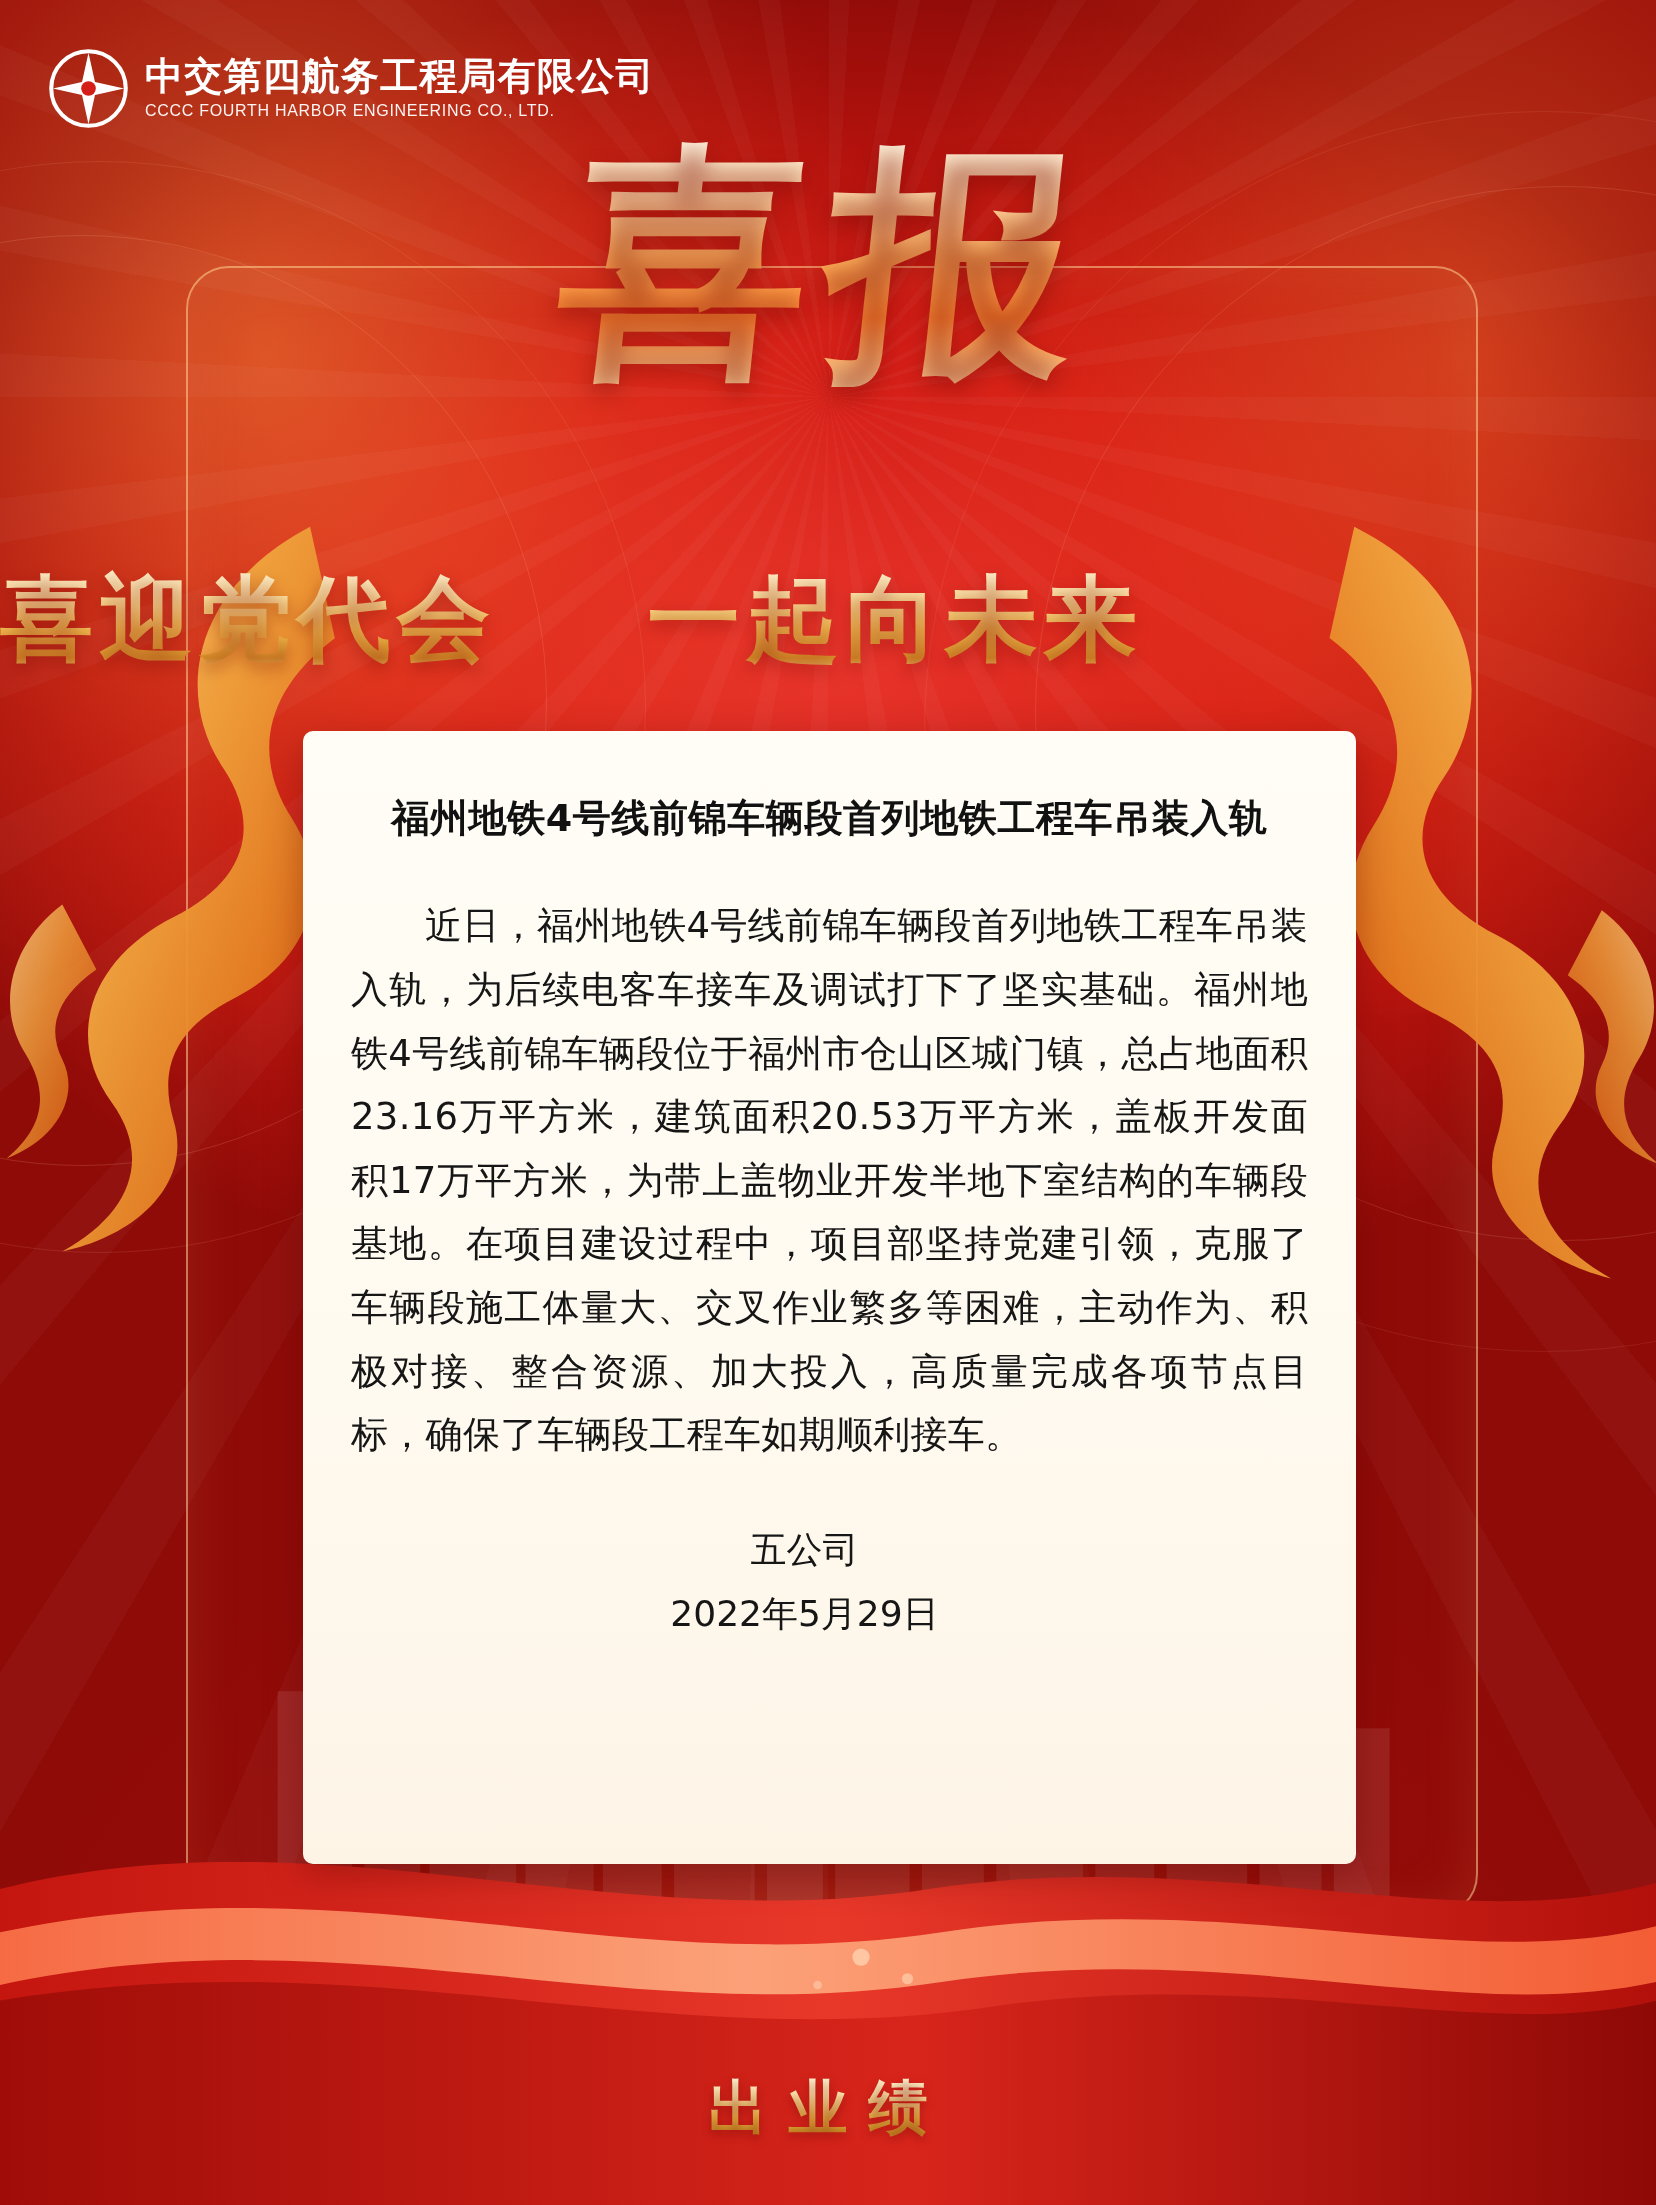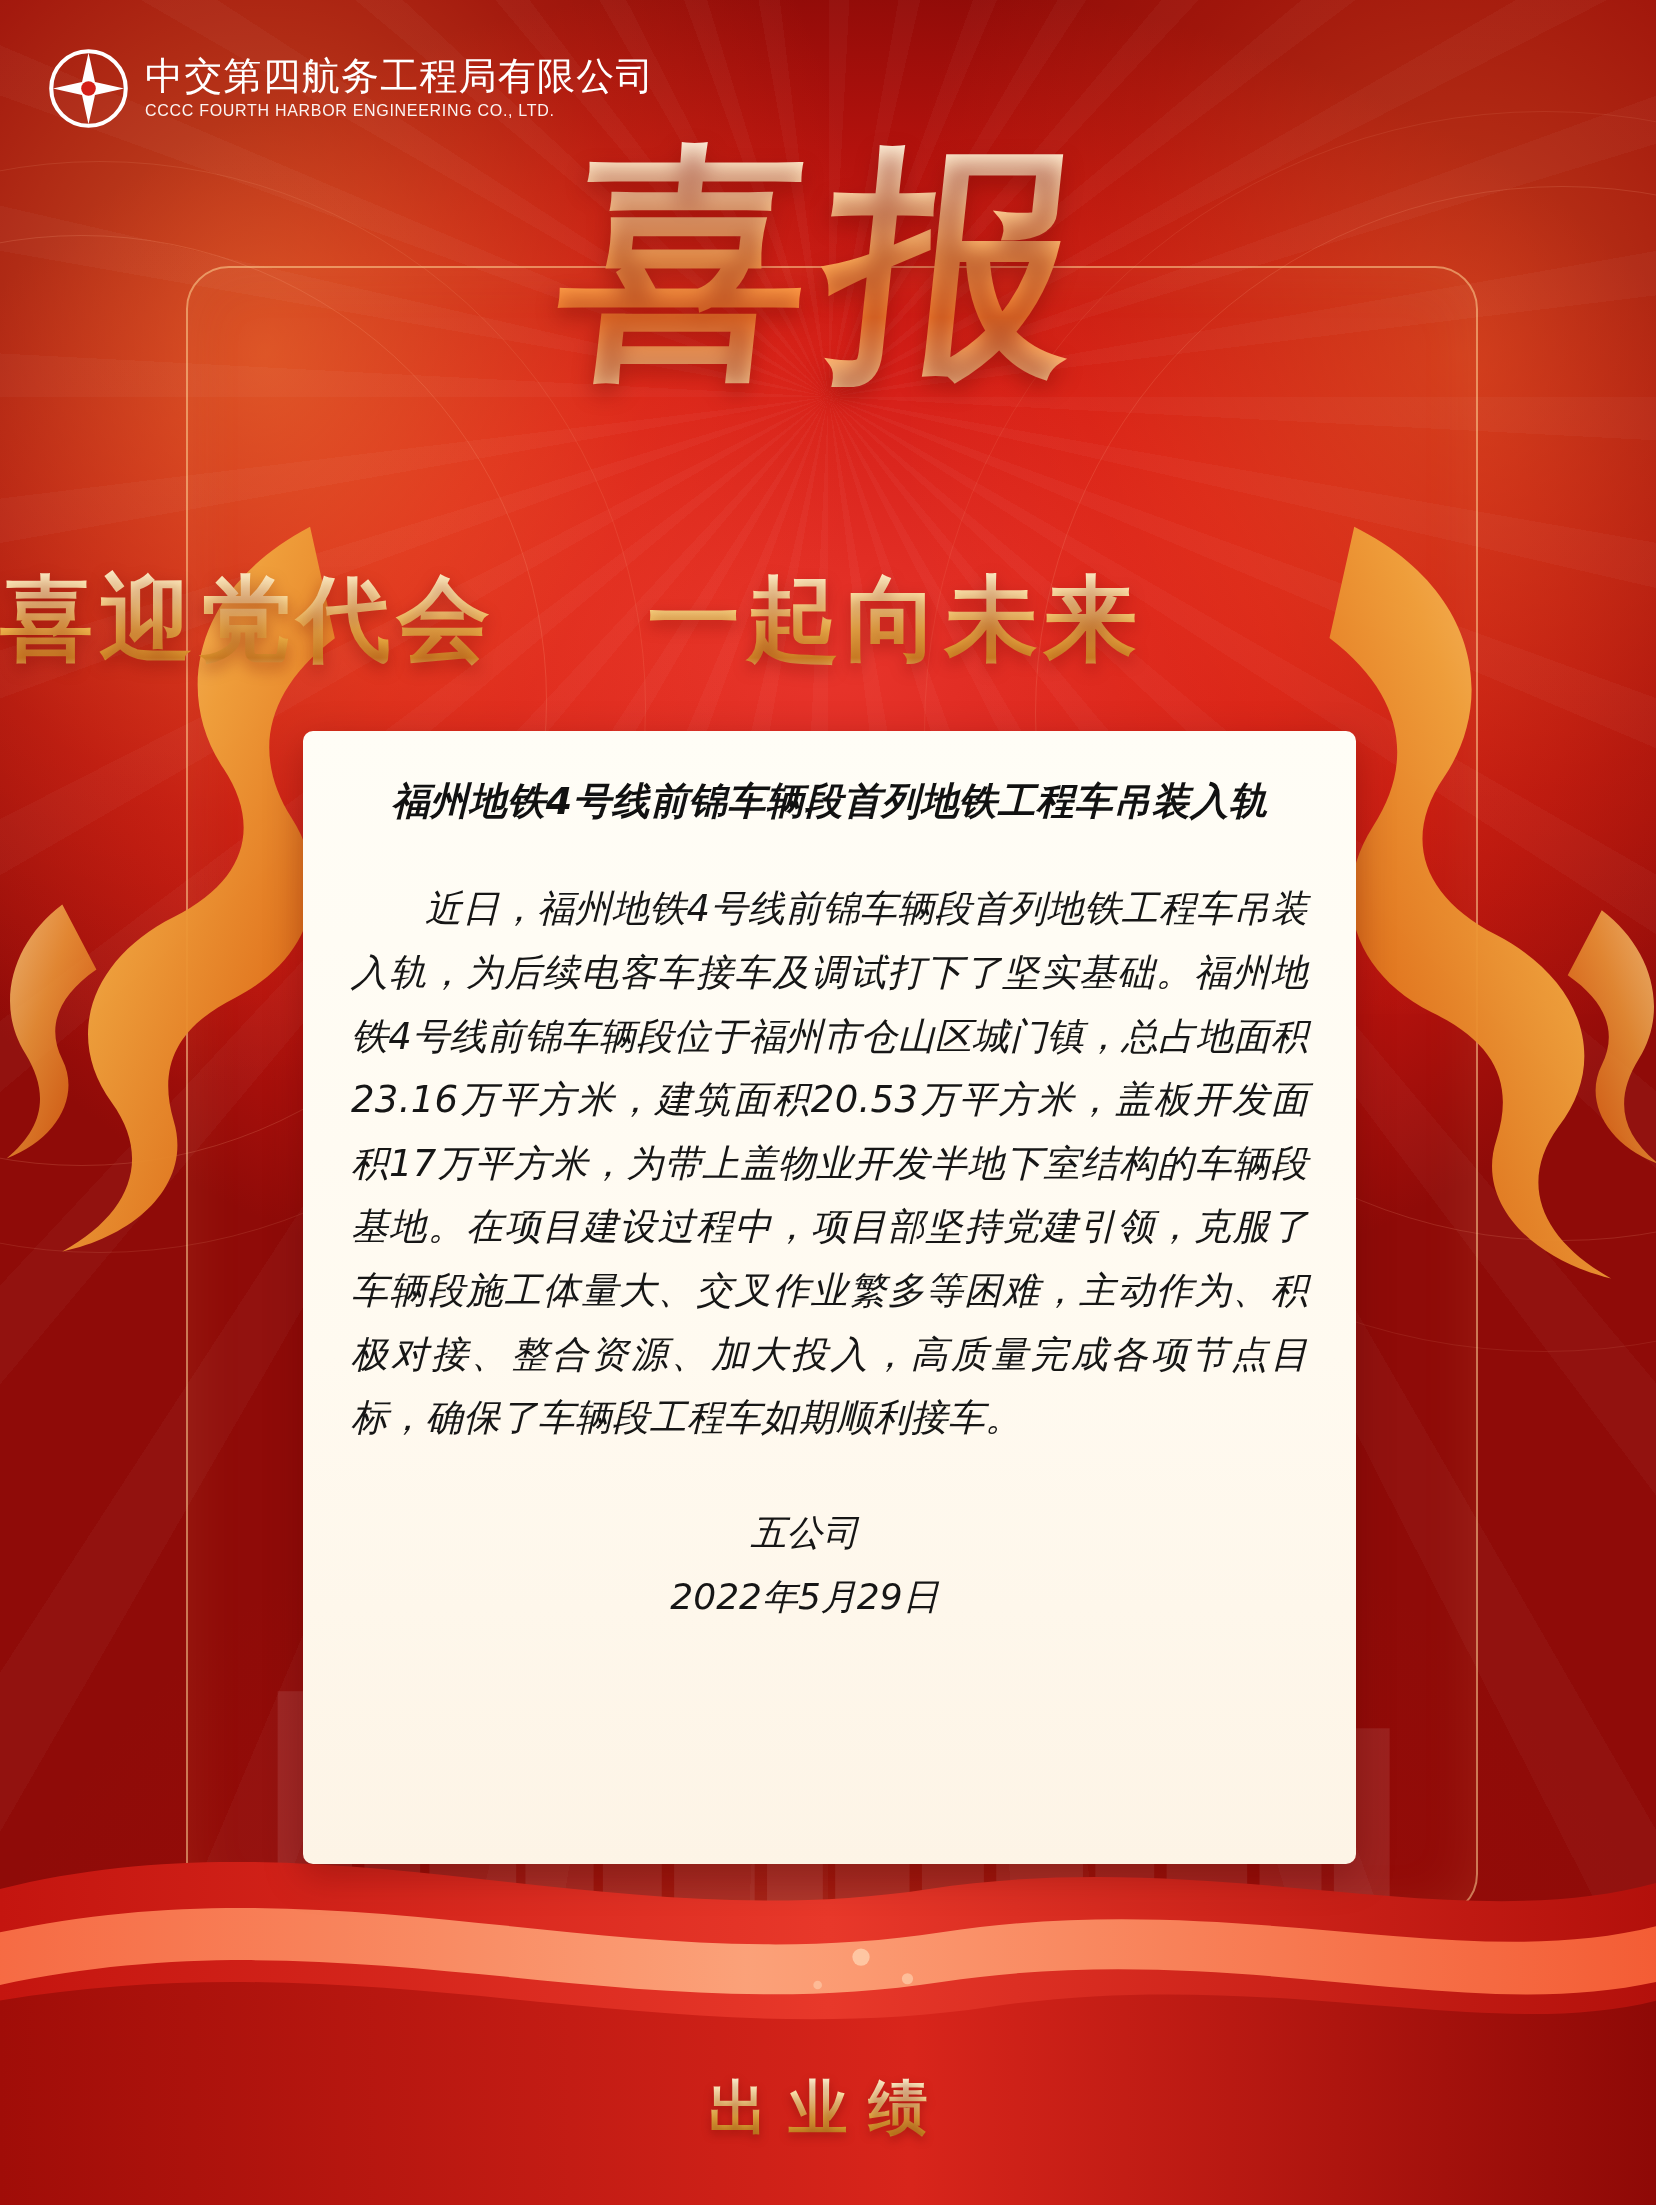--- a/index.html
+++ b/index.html
@@ -119,21 +119,21 @@
     gap: 16px;
     z-index: 8;
   }
   .logo-mark {
     width: 81px;
     height: 81px;
     flex: 0 0 81px;
   }
   .logo-text-zh {
     font-size: 38px;
-    font-weight: normal;
+    font-weight: bold;
     color: #ffffff;
     letter-spacing: 1.2px;
     line-height: 1.05;
     white-space: nowrap;
   }
   .logo-text-en {
     font-size: 16px;
     color: #ffffff;
     letter-spacing: 0.7px;
     margin-top: 5px;
@@ -223,23 +223,22 @@
   .card {
     position: absolute;
     left: 303px;
     top: 731px;
     width: 1053px;
     height: 1133px;
     background: linear-gradient(180deg, #fffdf6 0%, #fffaf0 55%, #fdf4e6 100%);
     border-radius: 10px;
     box-shadow: 0 11px 37px rgba(90,5,3,0.35);
     z-index: 7;
-    padding: 45px 48px 37px 48px;
+    padding: 62px 48px 37px 48px;
     box-sizing: border-box;
-    font-style: italic;
   }
   .card-title {
     font-family: "DejaVu Sans", "Liberation Sans", sans-serif;
     font-size: 38px;
     font-weight: bold;
     color: #111111;
     text-align: center;
     line-height: 1.35;
     letter-spacing: 0.6px;
   }

